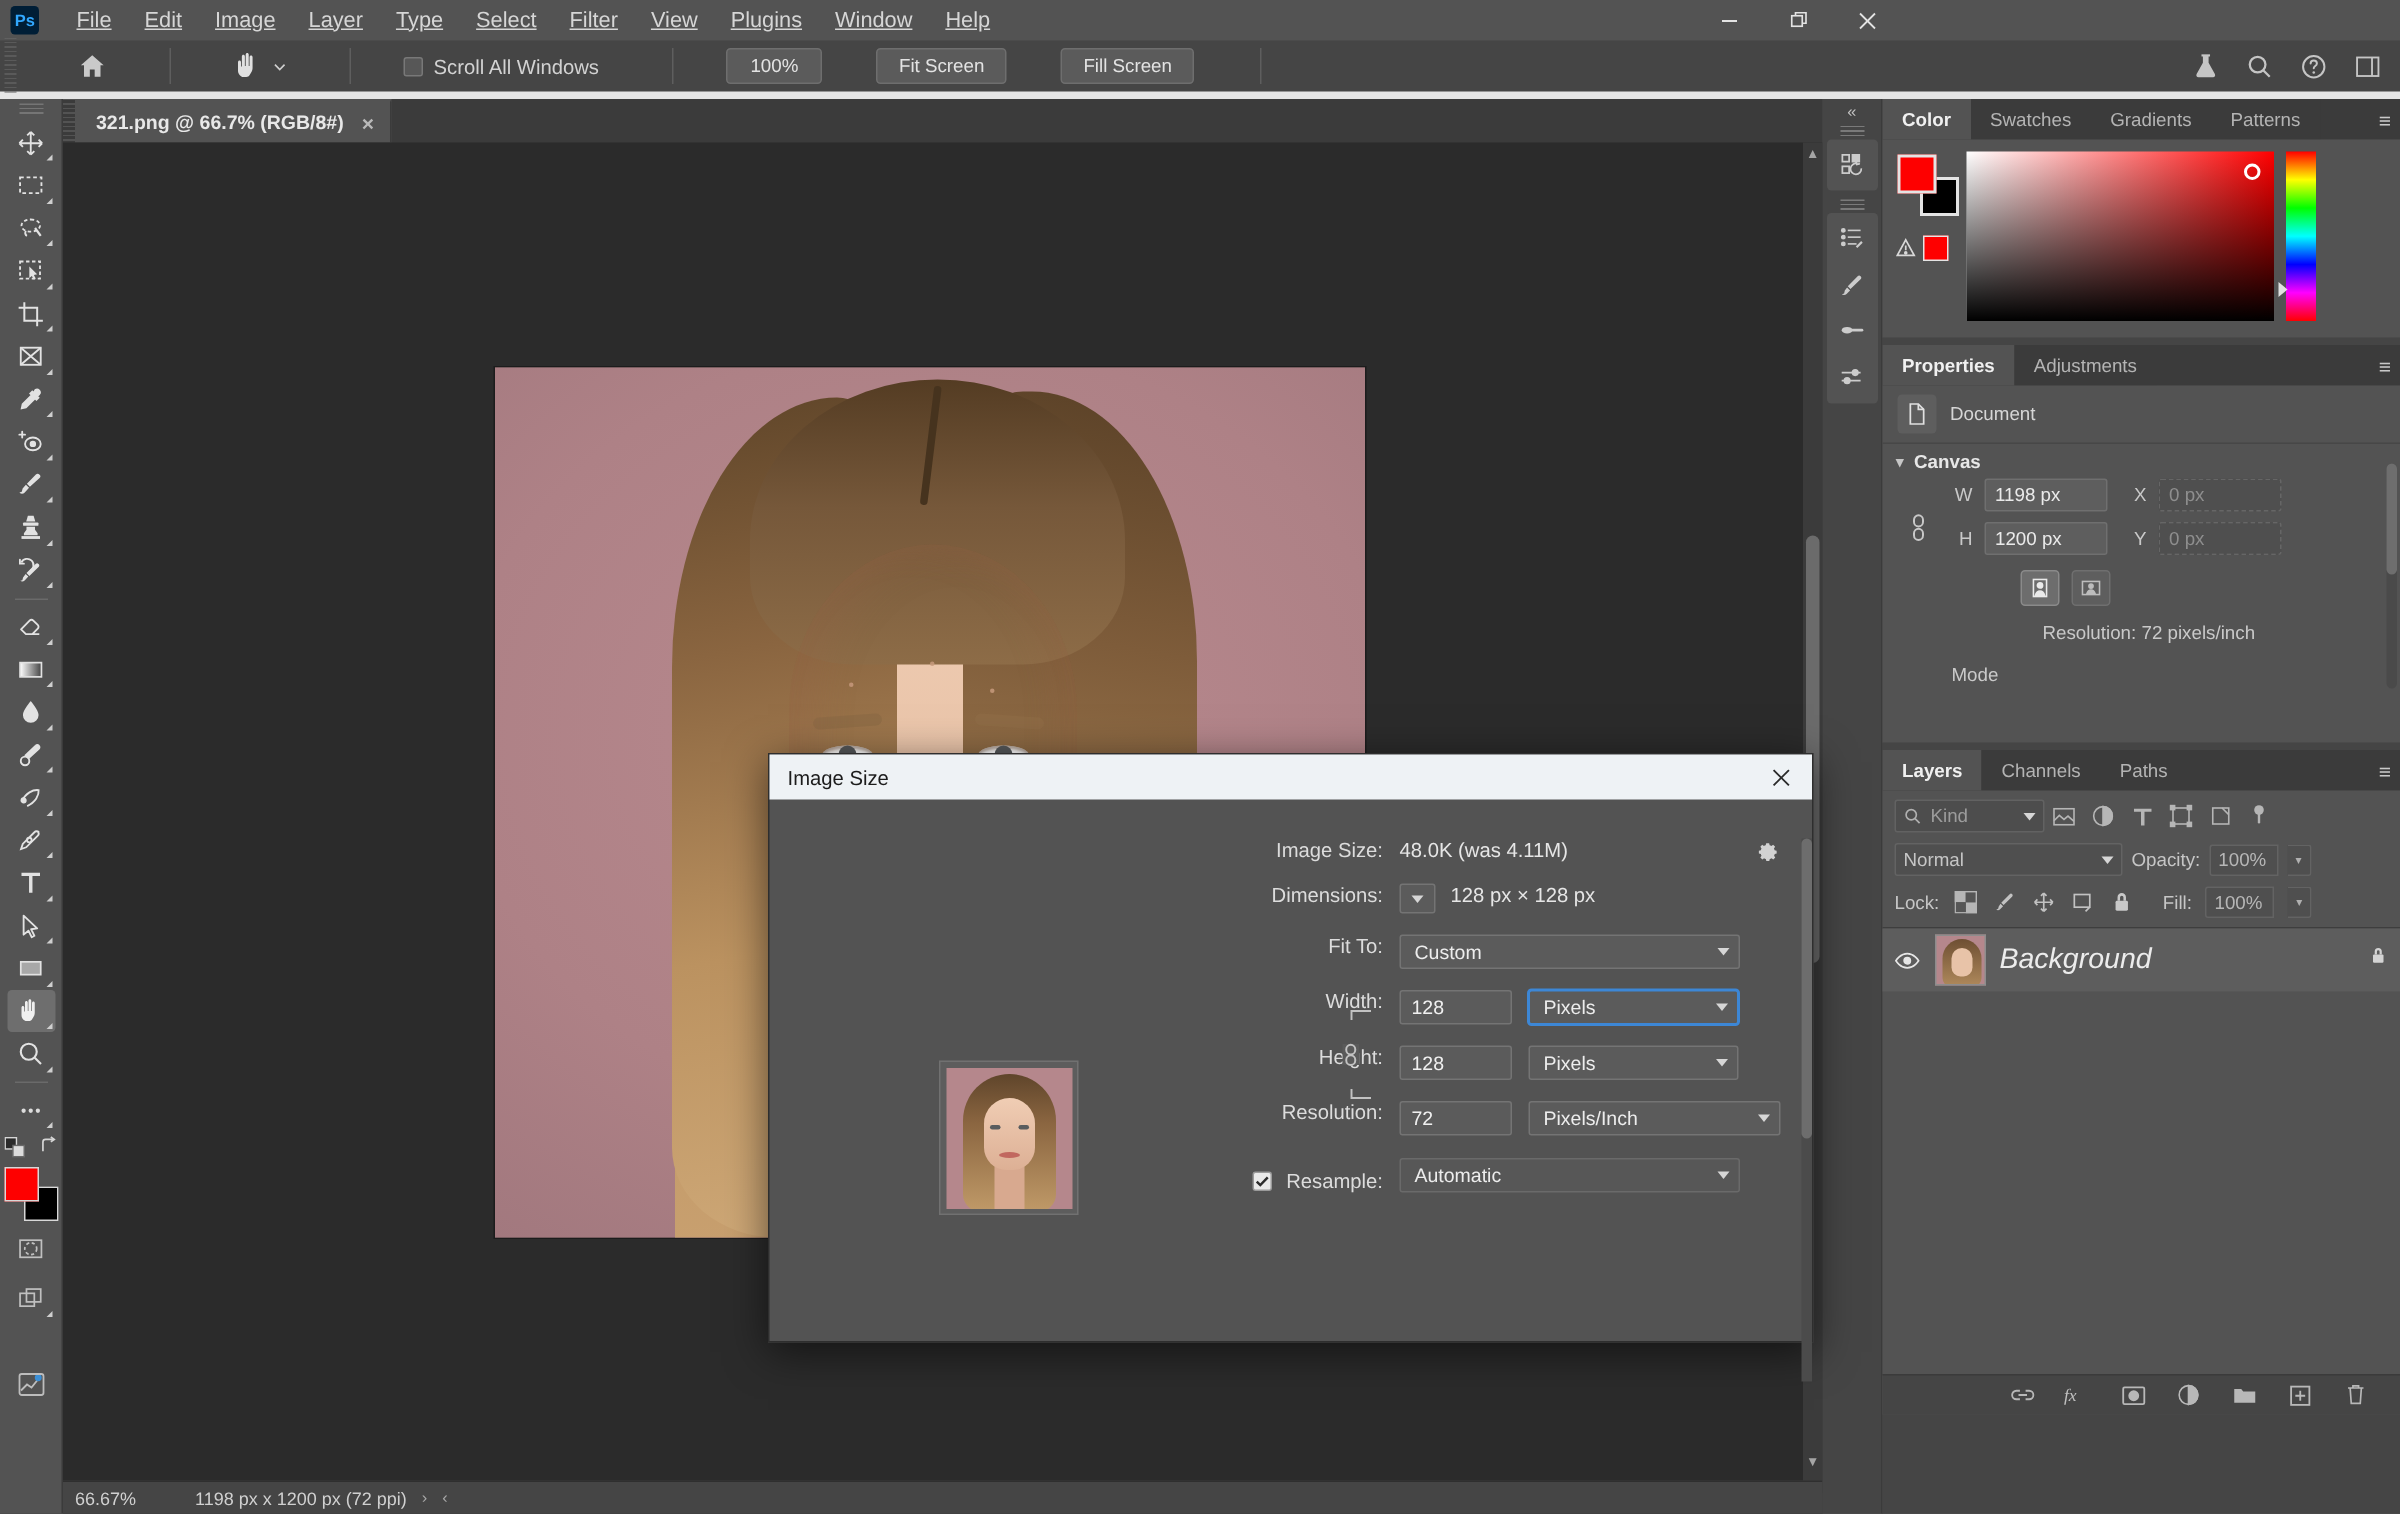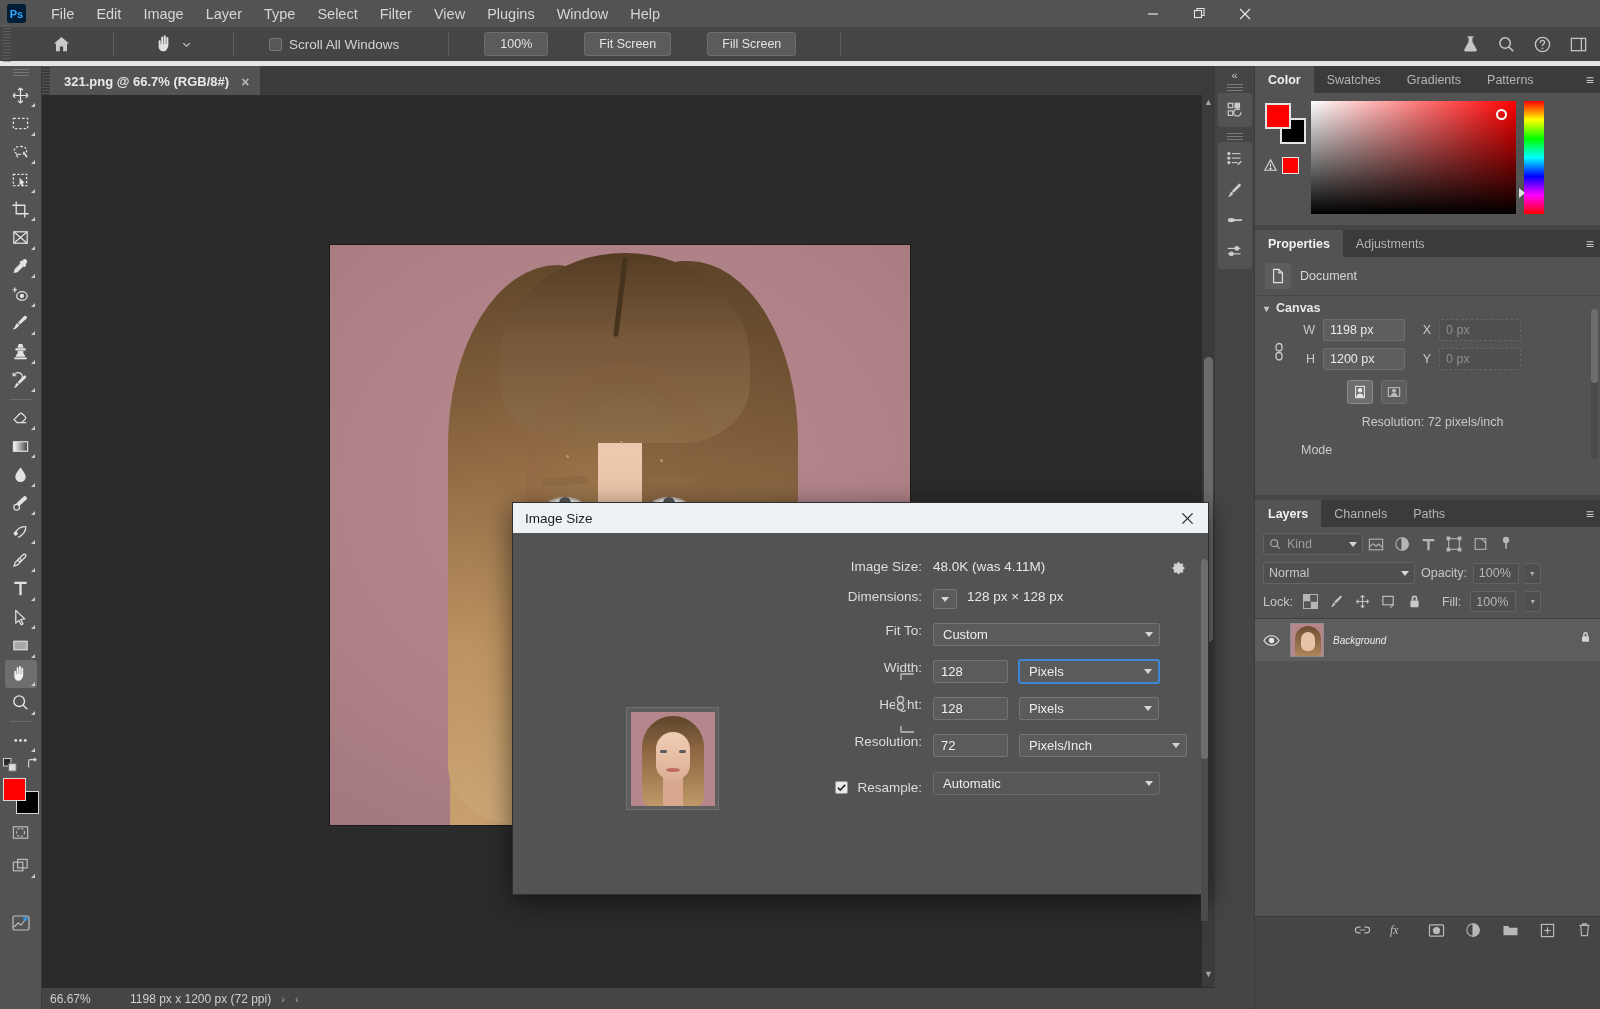--- a/index.html
+++ b/index.html
@@ -18,21 +18,21 @@
     background:#535353; display:flex; align-items:center;
   }
   .ps-logo {
     width:19px; height:19px; margin-left:7px; border-radius:3px;
     background:#001e36; color:#31a8ff; font-size:11px; font-weight:bold;
     display:flex; align-items:center; justify-content:center;
     font-family:"Liberation Sans", sans-serif;
   }
   .menubar { display:flex; align-items:center; margin-left:14px; }
   .menu-item {
-    color:#d6d6d6; font-size:14.5px; padding:3px 11px; cursor:default; white-space:nowrap;
+    color:#d6d6d6; font-size:14.5px; padding:3px 11px; cursor:default; white-space:nowrap;text-decoration:underline;
   }
   .win-controls { position:absolute; right:0; top:0; height:27px; display:flex; }
   .win-btn { width:46px; height:27px; display:flex; align-items:center; justify-content:center; }
   .win-btn svg { stroke:#e4e4e4; }
 
   
   .optionsbar {
     position:absolute; left:0; top:27px; width:1600px; height:39px;
     background:#454545; border-bottom:5px solid #e5e5e5;
     display:flex; align-items:center;gap:27px;
@@ -242,24 +242,24 @@
   .op-stepper { width:16px; height:21px; background:#4f4f4f; border:1px solid #636363; border-left:none; border-radius:0 2px 2px 0; display:flex; align-items:center; justify-content:center; color:#b0b0b0; font-size:8px; }
   .lock-row { display:flex; align-items:center; gap:9px; padding:4px 8px 6px 8px; }
   .lock-lbl { color:#c6c6c6; font-size:12.5px; }
   .lock-ic { width:17px; height:18px; display:flex; align-items:center; justify-content:center; }
   .layer-list { border-top:1px solid #3e3e3e; }
   .layer-row { display:flex; align-items:center; height:42px; background:#5d5d5d; padding:0 8px 0 6px; gap:9px; }
   .eye-box { width:20px; display:flex; align-items:center; justify-content:center; }
   .layer-thumb { width:34px; height:34px; border:1px solid #8d8d8d; overflow:hidden; position:relative; background:#b5878c; }
   .lt-hair { position:absolute; left:4px; top:2px; width:26px; height:32px; background:linear-gradient(180deg,#6e4f33,#b08a5c); border-radius:13px 13px 6px 6px; }
   .lt-face { position:absolute; left:10px; top:8px; width:14px; height:19px; background:#e8c3a8; border-radius:7px 7px 6px 6px; }
-  .layer-name { flex:1; color:#ececec; font-size:10px; font-style:italic; }
+  .layer-name { flex:1; color:#ececec; font-size:19px; font-style:italic; }
   .layers-footer {
     position:absolute; bottom:0; left:0; width:345px; height:27px; background:#454545;
-    display:flex; align-items:center; justify-content:flex-end; gap:17px; padding-right:6px;
+    display:flex; align-items:center; justify-content:flex-end; gap:17px; padding-right:20px;
     border-top:1px solid #3b3b3b;
   }
   .lf-ic { width:20px; height:20px; display:flex; align-items:center; justify-content:center; }
 
   
   .dialog {
     position:absolute; left:512px; top:502px; width:697px; height:393px;
     background:#535353; border:1px solid #2e2e2e;
     box-shadow:0 6px 26px rgba(0,0,0,.55);
   }

